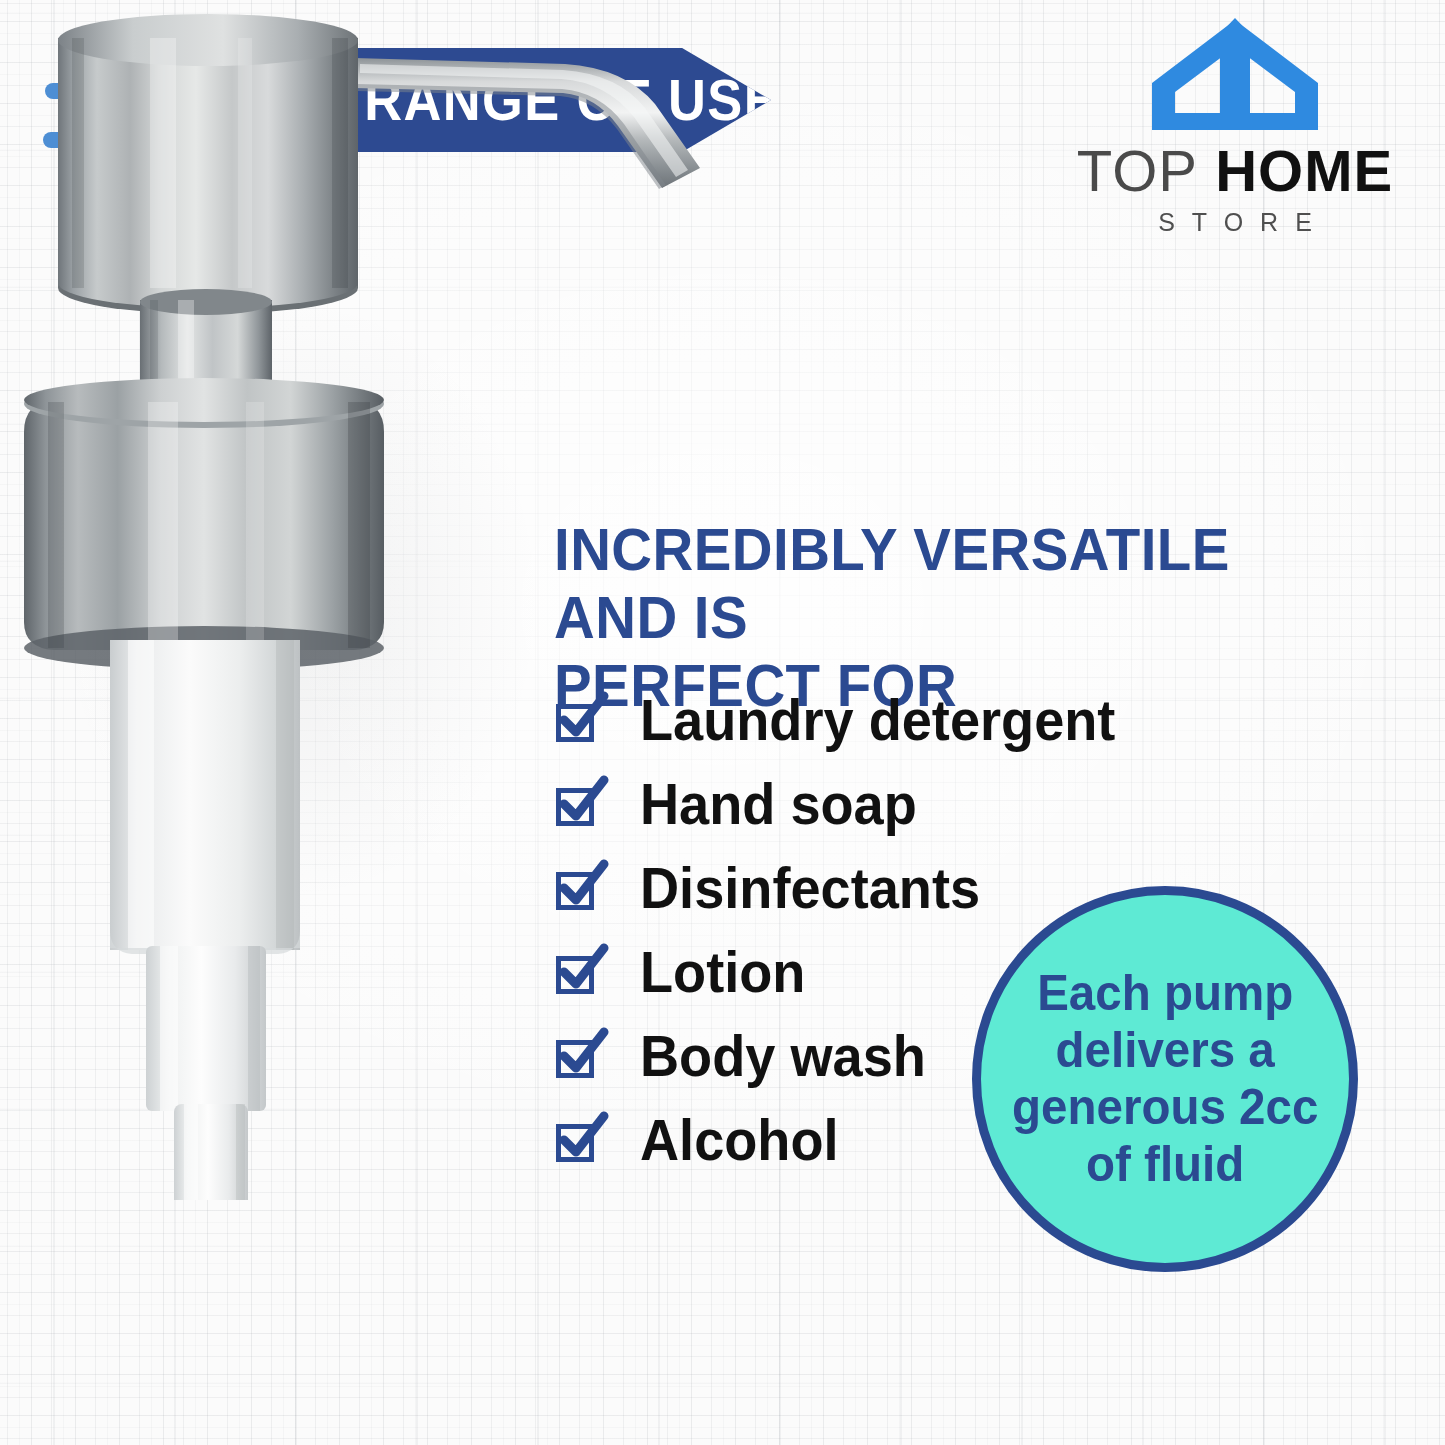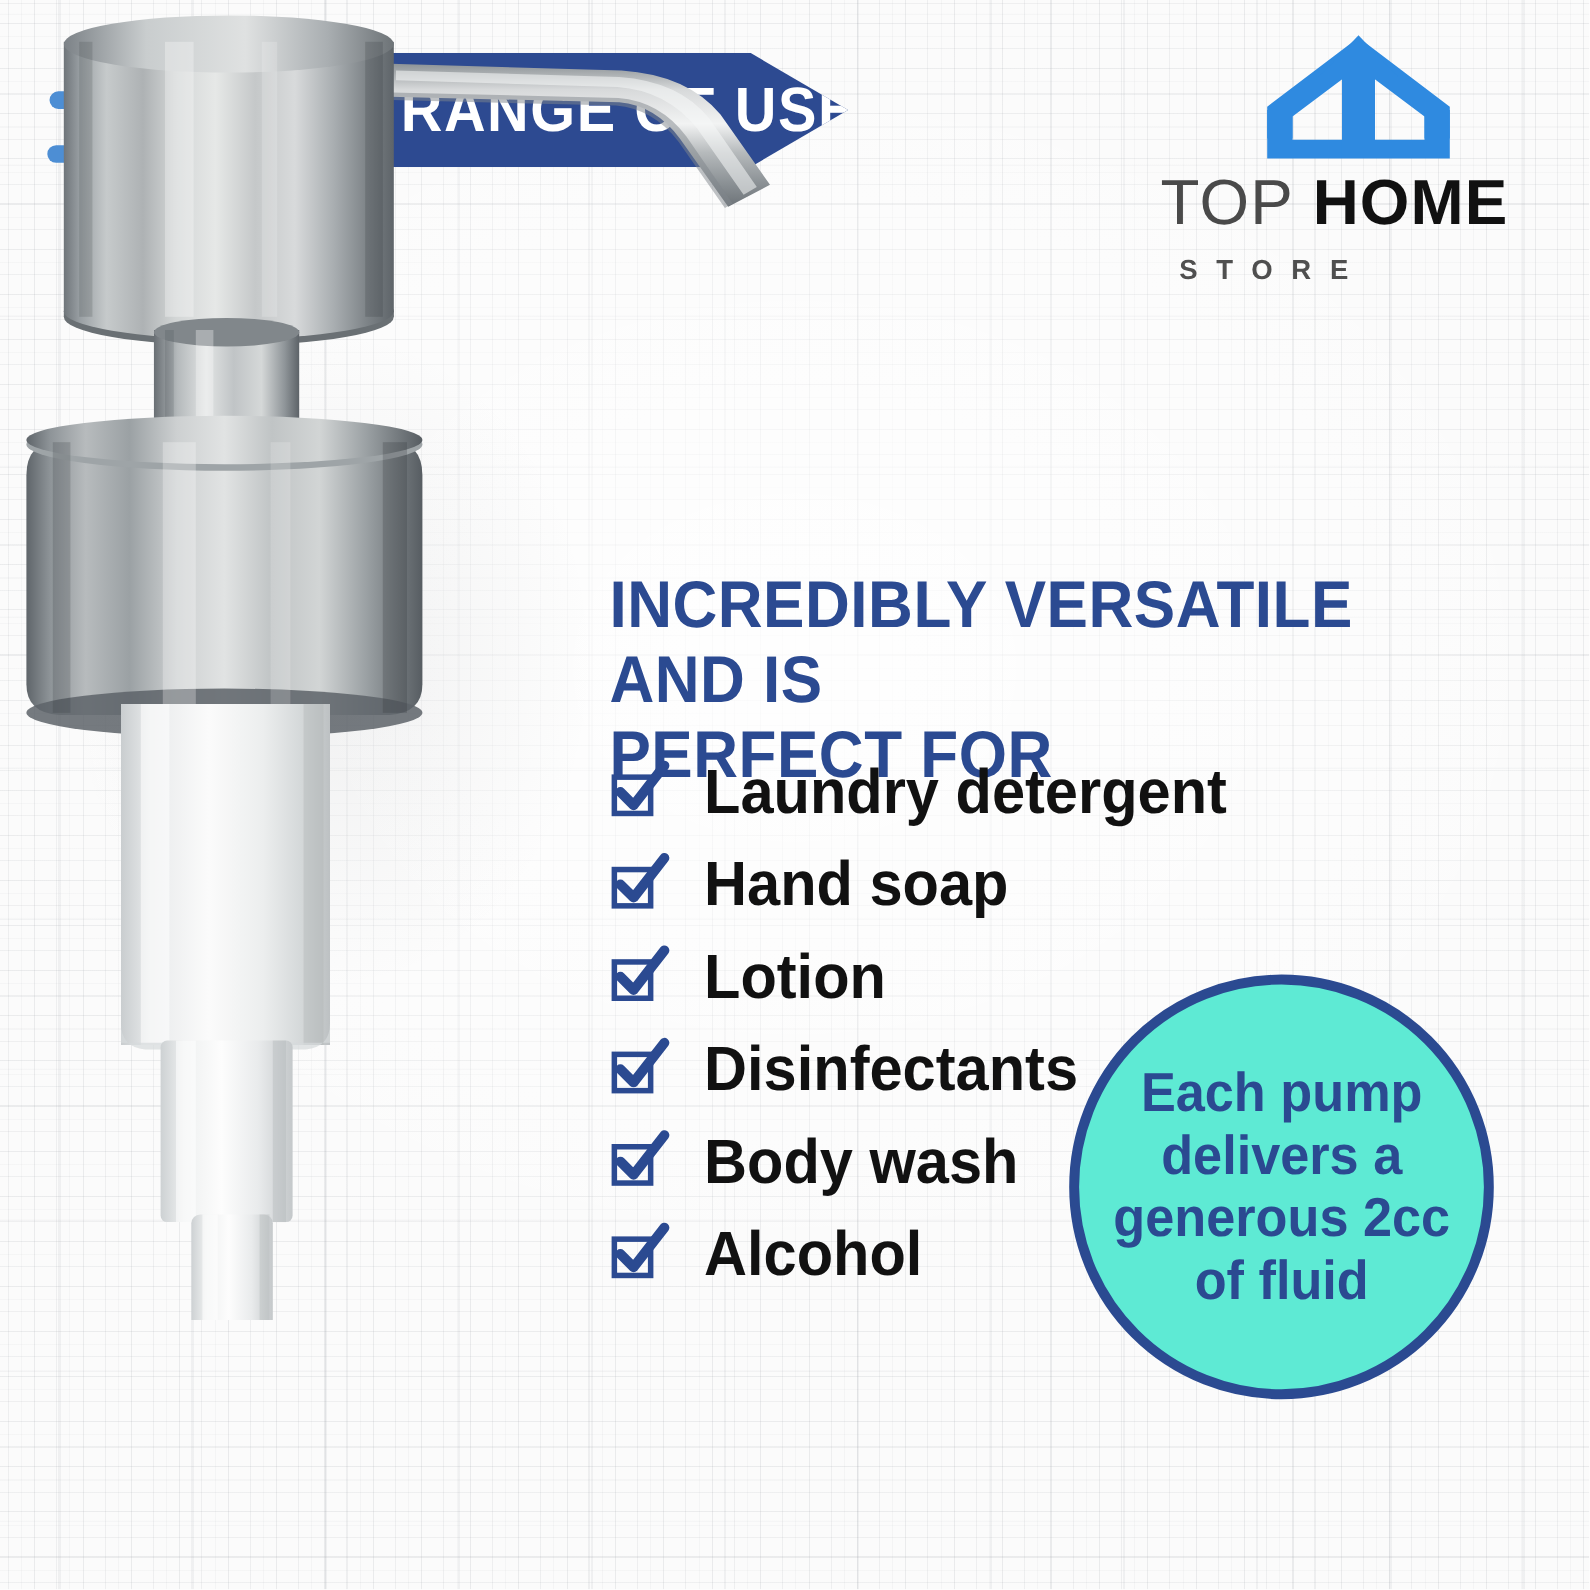--- a/index.html
+++ b/index.html
@@ -102,38 +102,39 @@
     transform-origin: left center;
     padding-left: 76px;
     white-space: nowrap;
     line-height: 1;
   }
 
   
   .brand {
     position: absolute;
     right: 30px;
-    top: 28px;
+    top: 14px;
     width: 360px;
+    text-align: center;
   }
   .brand-mark { display: block; margin: 0 auto; }
   .brand-name {
     margin-top: 6px;
     font-size: 58px;
     letter-spacing: 1px;
     color: #1c1c1c;
     line-height: 1;
     white-space: nowrap;
   }
   .brand-name .thin { font-weight: 300; color: #4a4a4a; }
   .brand-name .bold { font-weight: 700; color: #111111; }
   .brand-sub {
-    margin-top: 20px;
+    margin-top: 10px;
     font-size: 25px;
-    font-weight: 700;
+    font-weight: 400;
     letter-spacing: 17px;
     color: #4f4f4f;
     padding-left: 17px;
     line-height: 1;
   }
 
   
   .pump { position: absolute; left: 0; top: 0; }
 
   
@@ -401,31 +402,31 @@
       <span class="check-label">Hand soap</span>
     </div>
 
     <div class="check-row">
       <span class="cbox">
         <span class="sq"></span>
         <svg class="tick" width="56" height="56" viewBox="0 0 56 56">
           <path d="M10 30 L22 42 L50 6" fill="none" stroke="#2b4a91" stroke-width="9" stroke-linecap="round" stroke-linejoin="round"></path>
         </svg>
       </span>
+      <span class="check-label">Disinfectants</span>
+    </div>
+
+    <div class="check-row">
+      <span class="cbox">
+        <span class="sq"></span>
+        <svg class="tick" width="56" height="56" viewBox="0 0 56 56">
+          <path d="M10 30 L22 42 L50 6" fill="none" stroke="#2b4a91" stroke-width="9" stroke-linecap="round" stroke-linejoin="round"></path>
+        </svg>
+      </span>
       <span class="check-label">Lotion</span>
-    </div>
-
-    <div class="check-row">
-      <span class="cbox">
-        <span class="sq"></span>
-        <svg class="tick" width="56" height="56" viewBox="0 0 56 56">
-          <path d="M10 30 L22 42 L50 6" fill="none" stroke="#2b4a91" stroke-width="9" stroke-linecap="round" stroke-linejoin="round"></path>
-        </svg>
-      </span>
-      <span class="check-label">Disinfectants</span>
     </div>
 
 
 
     <div class="check-row">
       <span class="cbox">
         <span class="sq"></span>
         <svg class="tick" width="56" height="56" viewBox="0 0 56 56">
           <path d="M10 30 L22 42 L50 6" fill="none" stroke="#2b4a91" stroke-width="9" stroke-linecap="round" stroke-linejoin="round"></path>
         </svg>

